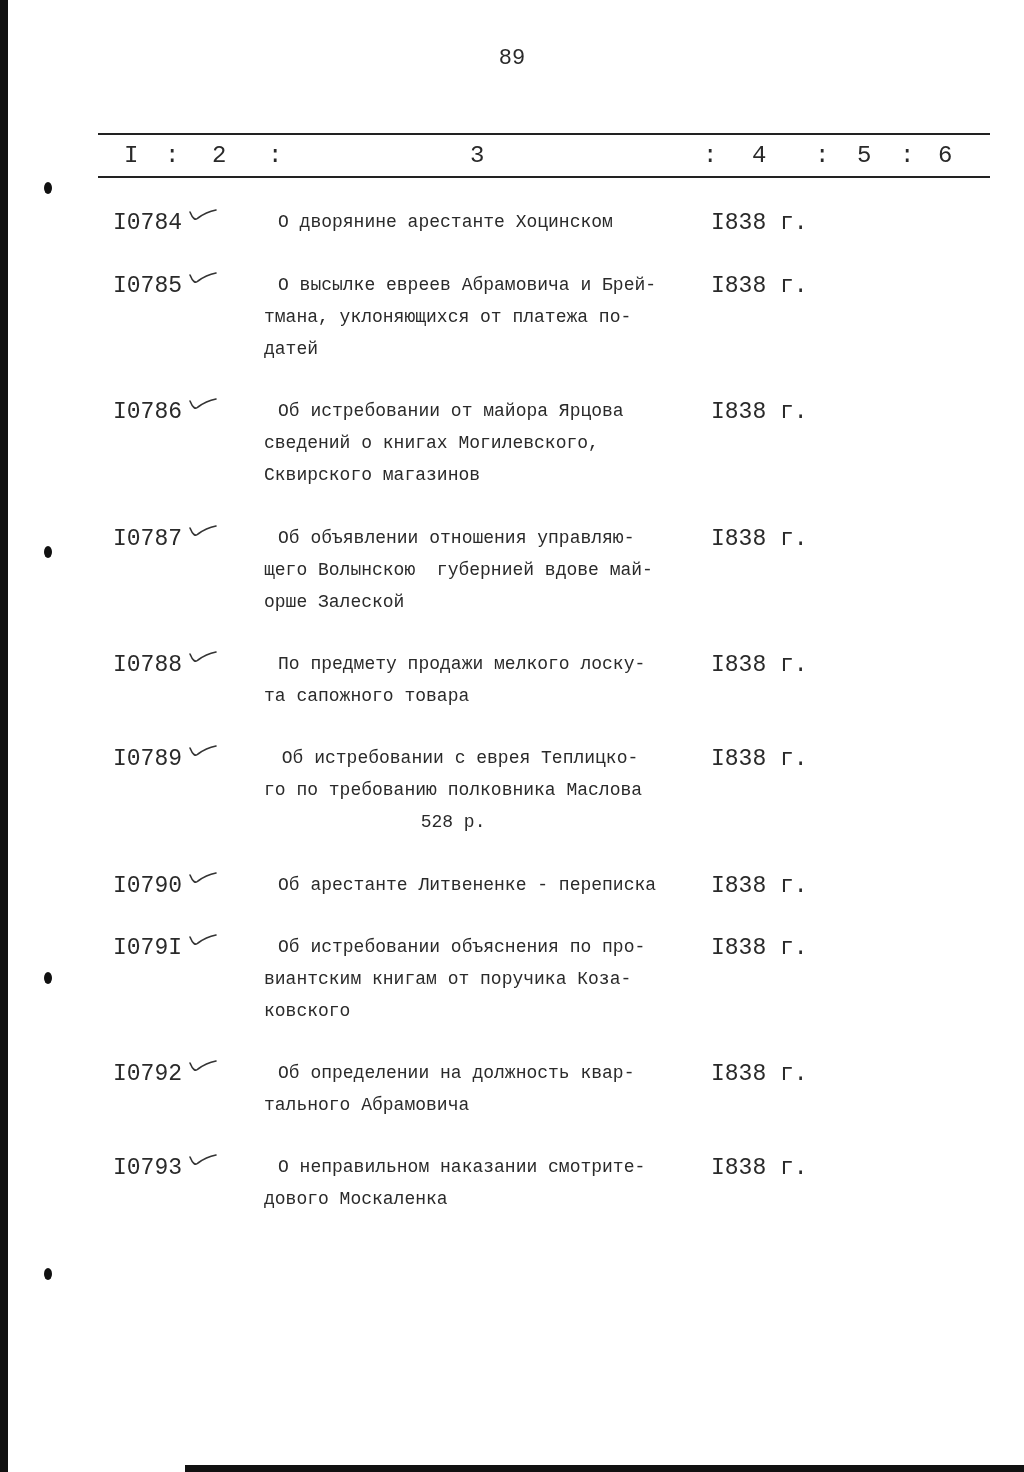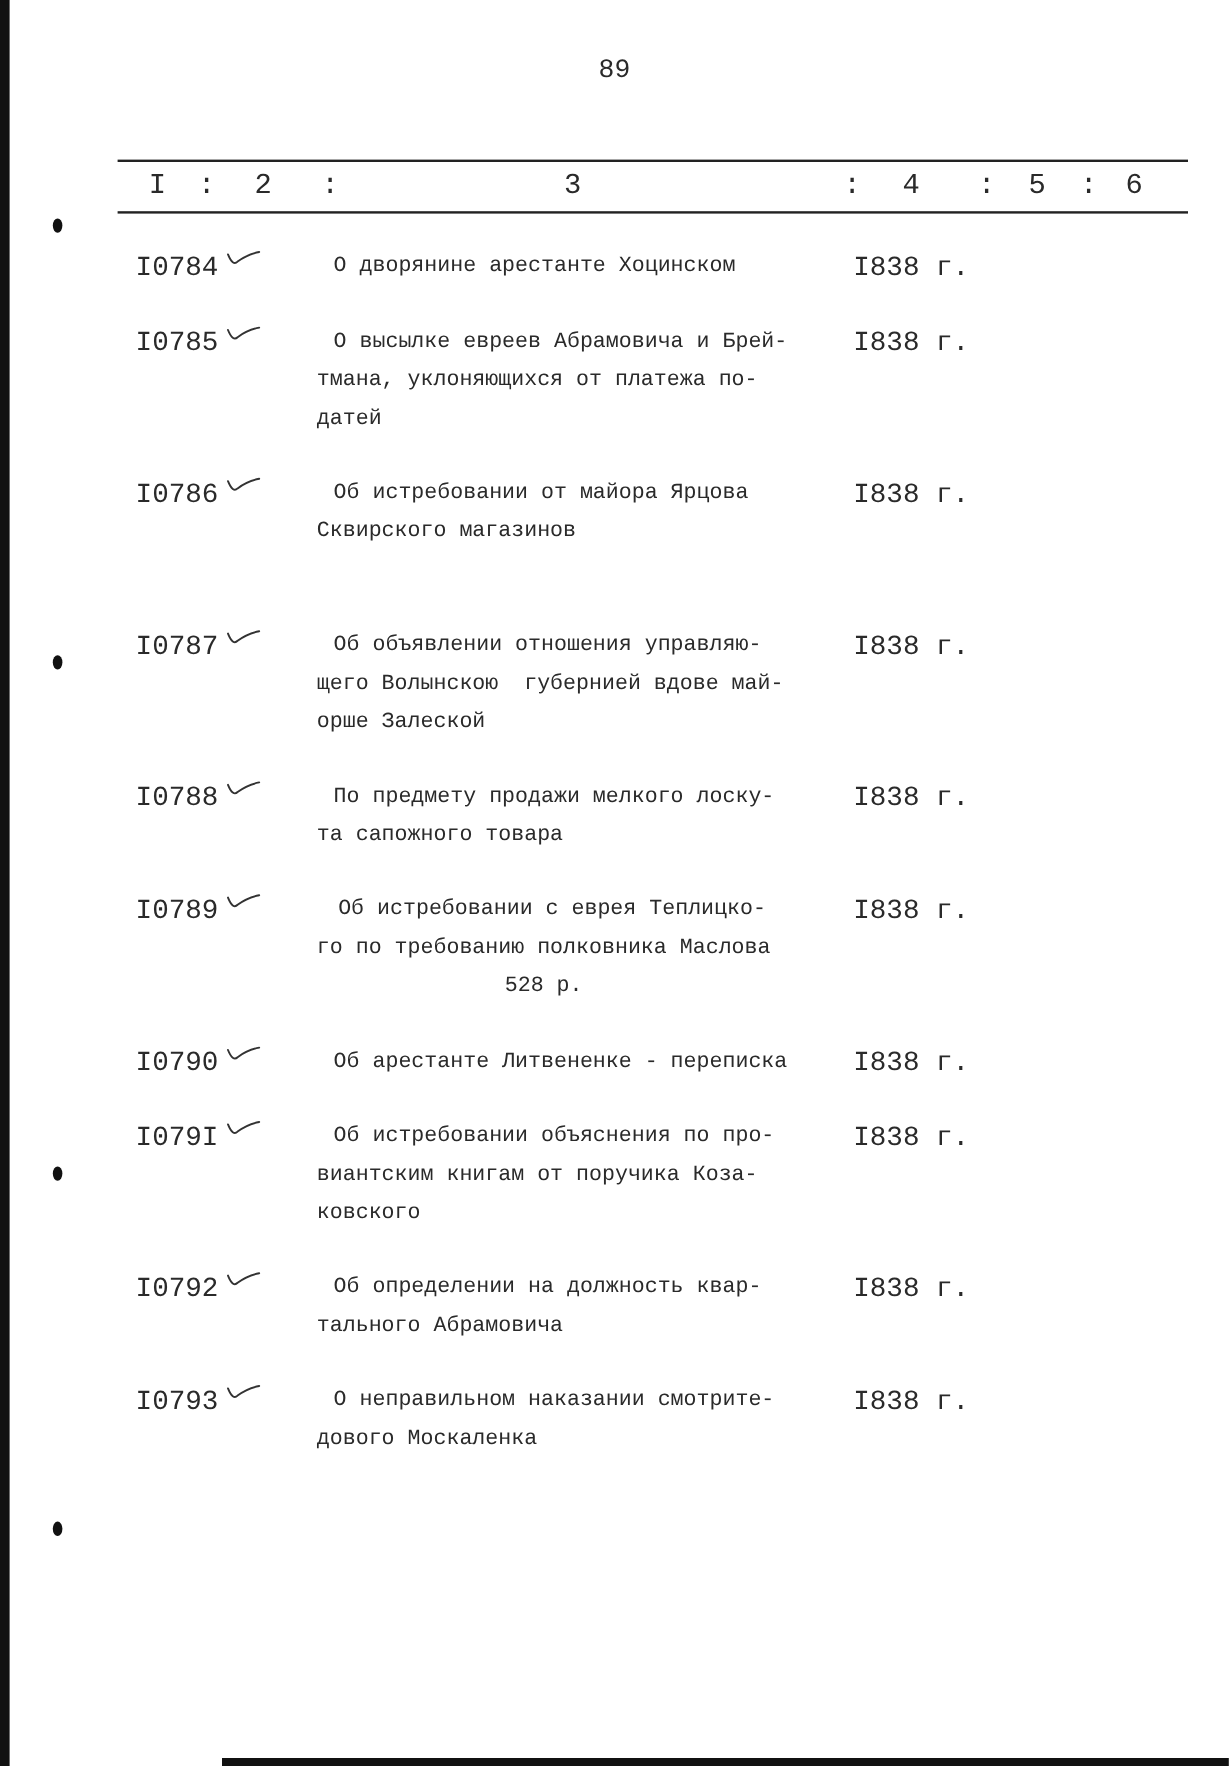--- a/index.html
+++ b/index.html
@@ -59,21 +59,21 @@
         <path d="M4 8 Q8 18 12 14 Q20 8 30 6" fill="none" stroke="#333" stroke-width="1.6" stroke-linecap="round"></path>
       </svg>
       <div class="desc" style="top: -4px;"><div style="padding-left: 14px;">О высылке евреев Абрамовича и Брей-</div><div>тмана, уклоняющихся от платежа по-</div><div>датей</div></div>
       <span class="year">I838 г.</span>
     </div>
     <div class="row" style="top: 399px;">
       <span class="num">I0786</span>
       <svg class="mark" viewBox="0 0 36 24">
         <path d="M4 8 Q8 18 12 14 Q20 8 30 6" fill="none" stroke="#333" stroke-width="1.6" stroke-linecap="round"></path>
       </svg>
-      <div class="desc" style="top: -4px;"><div style="padding-left: 14px;">Об истребовании от майора Ярцова</div><div>Сквирского магазинов</div></div>
+      <div class="desc" style="top: -4px;"><div style="padding-left: 14px;">Об истребовании от майора Ярцова</div><div>сведений о книгах Могилевского,</div><div>Сквирского магазинов</div></div>
       <span class="year">I838 г.</span>
     </div>
     <div class="row" style="top: 526px;">
       <span class="num">I0787</span>
       <svg class="mark" viewBox="0 0 36 24">
         <path d="M4 8 Q8 18 12 14 Q20 8 30 6" fill="none" stroke="#333" stroke-width="1.6" stroke-linecap="round"></path>
       </svg>
       <div class="desc" style="top: -4px;"><div style="padding-left: 14px;">Об объявлении отношения управляю-</div><div>щего Волынскою  губернией вдове май-</div><div>орше Залеской</div></div>
       <span class="year">I838 г.</span>
     </div>

